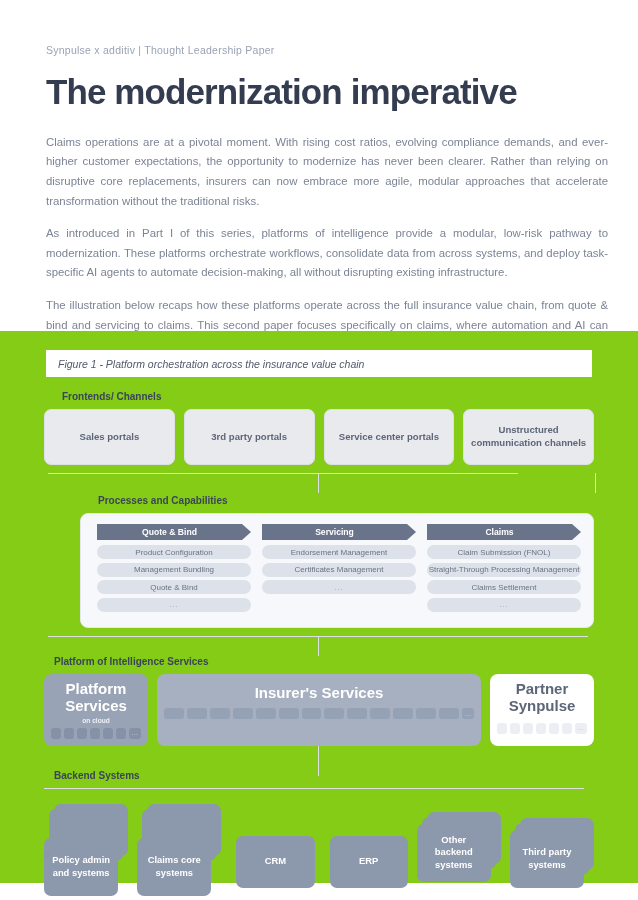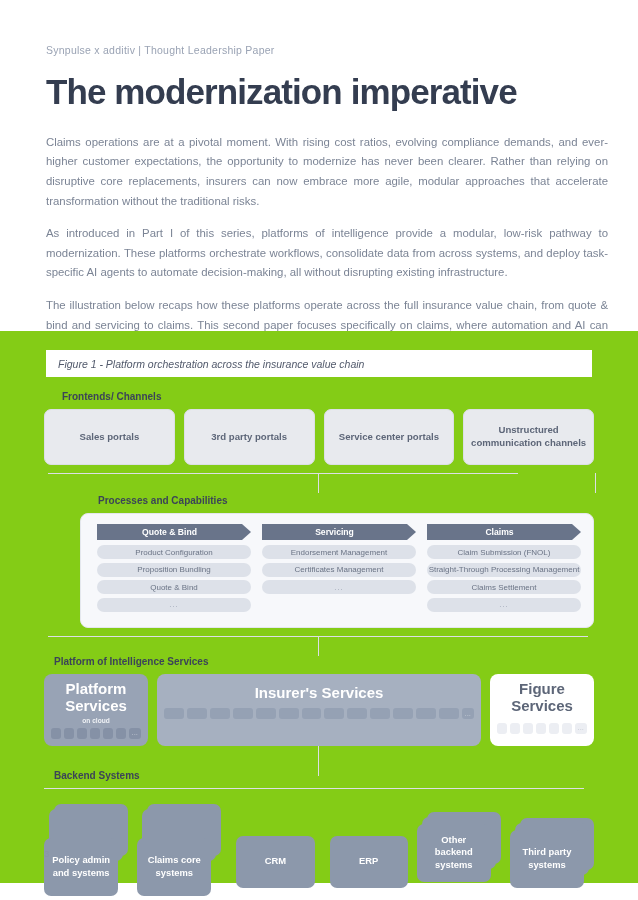--- a/index.html
+++ b/index.html
@@ -181,21 +181,21 @@
       </div>
 
       <div class="band" style="margin-top:2px;margin-left:36px;">
         <div class="sect-label">Processes and Capabilities</div>
         <div class="proc-box">
           <div class="proc-cols">
 
             <div class="proc-col">
               <div class="chev">Quote &amp; Bind</div>
               <div class="pill">Product Configuration</div>
-              <div class="pill">Proposition Bundling</div>
+              <div class="pill">Management Bundling</div>
               <div class="pill">Quote &amp; Bind</div>
               <div class="pill dots">...</div>
             </div>
 
             <div class="proc-col">
               <div class="chev">Servicing</div>
               <div class="pill">Endorsement Management</div>
               <div class="pill">Certificates Management</div>
               <div class="pill dots">...</div>
             </div>
@@ -249,21 +249,21 @@
               <div class="tile"></div>
               <div class="tile"></div>
               <div class="tile"></div>
               <div class="tile"></div>
               <div class="tile"></div>
               <div class="tile dots">...</div>
             </div>
           </div>
 
           <div class="pi-card pi-partner">
-            <div class="pi-title">Figure Services</div>
+            <div class="pi-title">Partner Synpulse</div>
             <div class="tiles">
               <div class="tile"></div>
               <div class="tile"></div>
               <div class="tile"></div>
               <div class="tile"></div>
               <div class="tile"></div>
               <div class="tile"></div>
               <div class="tile dots">...</div>
             </div>
           </div>

